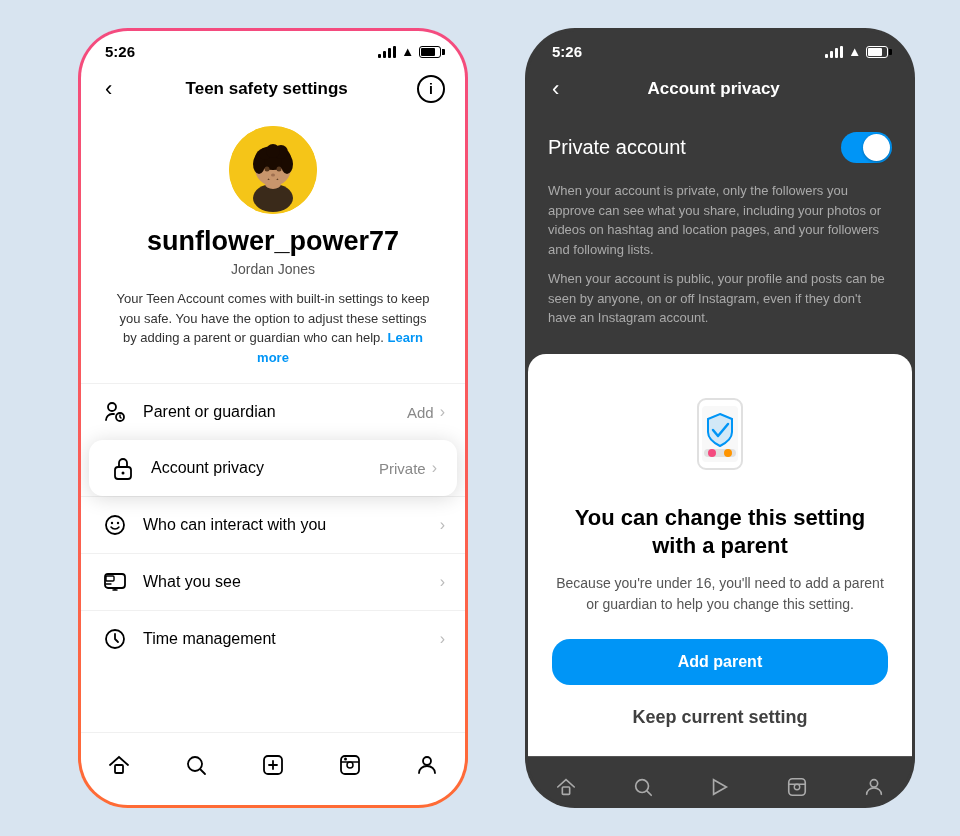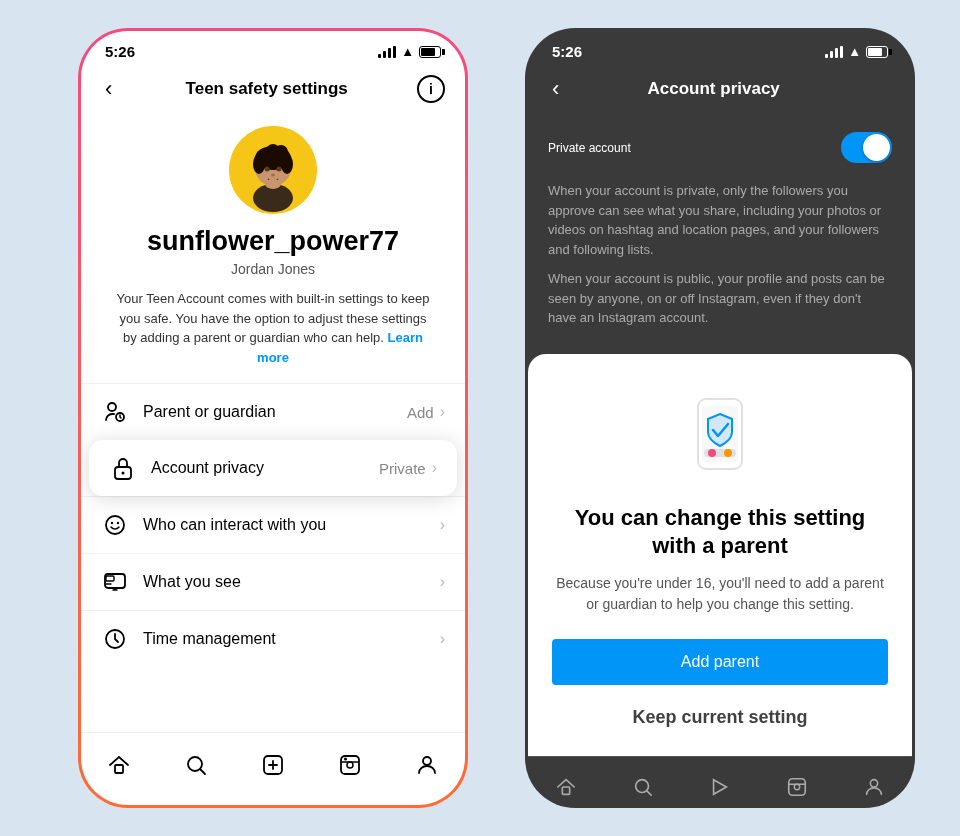--- a/index.html
+++ b/index.html
@@ -292,21 +292,21 @@
 
     .privacy-toggle-row {
       display: flex;
       align-items: center;
       justify-content: space-between;
       padding: 14px 20px;
       background: #3a3a3a;
     }
 
     .privacy-toggle-label {
-      font-size: 12px;
+      font-size: 20px;
       color: #fff;
       font-weight: 400;
     }
 
     .toggle-switch {
       width: 51px;
       height: 31px;
       background: #0095f6;
       border-radius: 16px;
       position: relative;
@@ -369,24 +369,24 @@
       text-align: center;
       line-height: 1.5;
       margin-bottom: 24px;
     }
 
     .add-parent-btn {
       width: 100%;
       background: #0095f6;
       color: #fff;
       border: none;
-      border-radius: 4px;
+      border-radius: 18px;
       padding: 14px;
       font-size: 16px;
-      font-weight: 400;
+      font-weight: 700;
       cursor: pointer;
       margin-bottom: 14px;
     }
 
     .keep-setting-btn {
       background: none;
       border: none;
       color: #404040;
       font-size: 18px;
       font-weight: 600;

